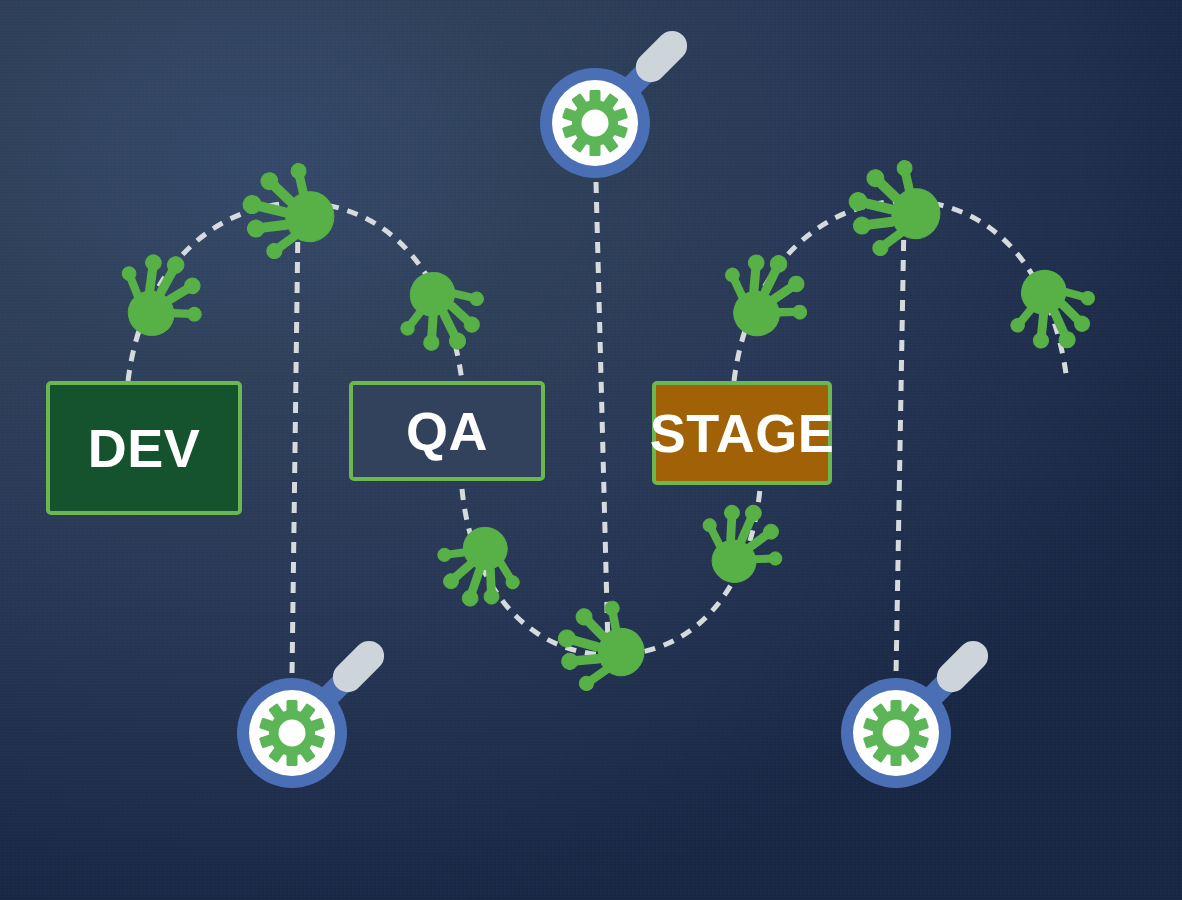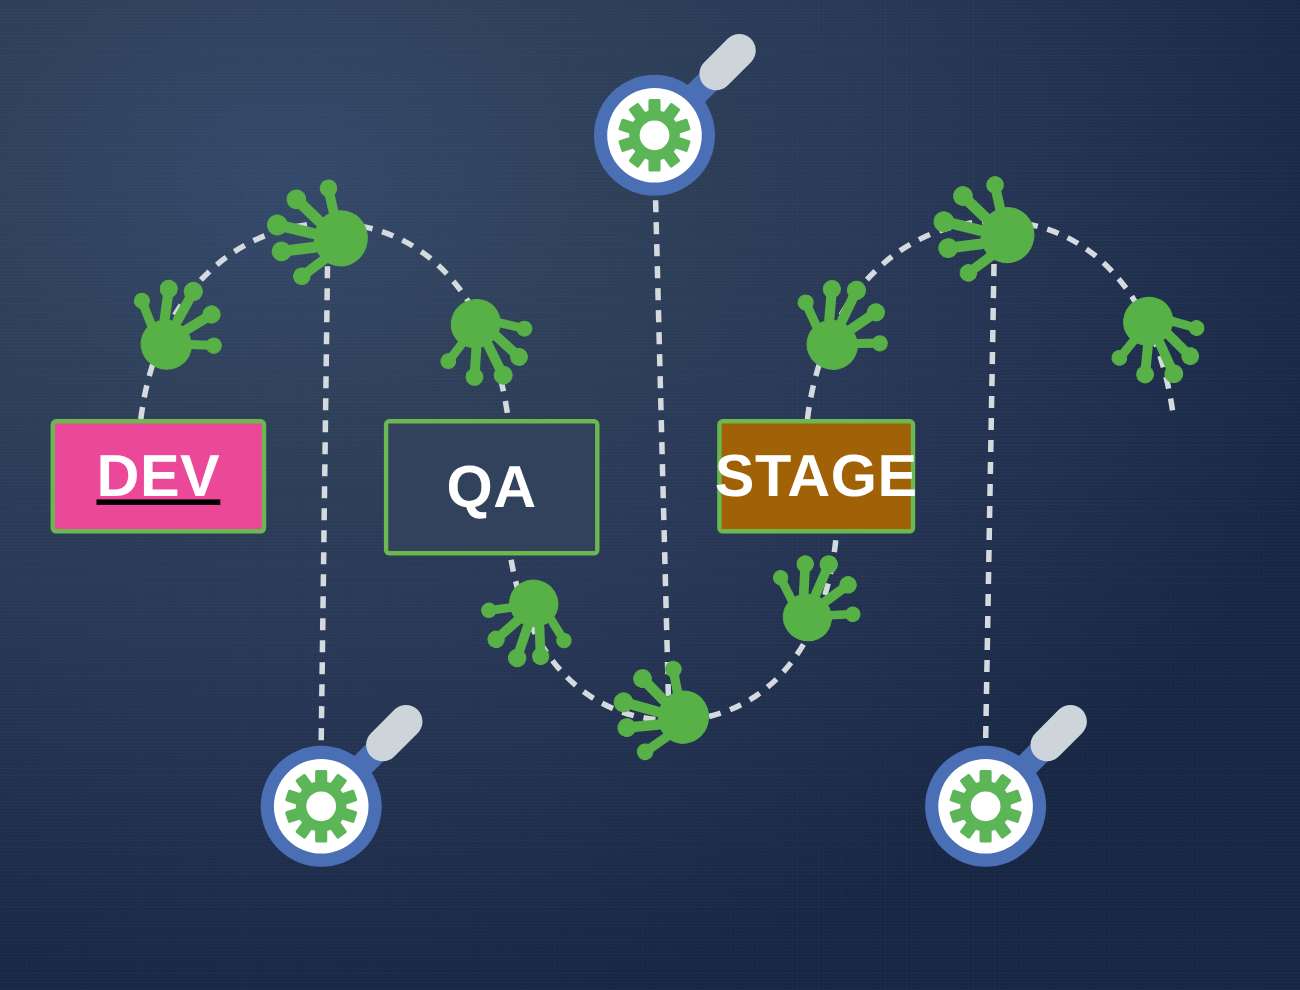--- a/index.html
+++ b/index.html
@@ -191,25 +191,25 @@
       </g>
       <circle cx="0" cy="0" r="55" fill="#4a6fb5"></circle>
       <circle cx="0" cy="0" r="43" fill="#ffffff"></circle>
       <g fill="#5cb557">
         <use href="#gear10"></use>
       </g>
       <circle cx="0" cy="0" r="13.5" fill="#ffffff"></circle>
     </g>
   </svg>
 
-  <div class="env-box" style="left:46px; top:381px; width:196px; height:104px; background:#ec4899; border:4px solid #6ab84f;text-decoration:underline;">
+  <div class="env-box" style="left:46px; top:381px; width:196px; height:134px; background:#14532d; border:4px solid #6ab84f;">
     <span class="env-label">DEV</span>
   </div>
 
-  <div class="env-box" style="left:349px; top:381px; width:196px; height:124px; background:#32415c; border:4px solid #6ab84f;">
+  <div class="env-box" style="left:349px; top:381px; width:196px; height:100px; background:#32415c; border:4px solid #6ab84f;">
     <span class="env-label">QA</span>
   </div>
 
   <div class="env-box" style="left:652px; top:381px; width:180px; height:104px; background:#a16207; border:4px solid #6ab84f;text-align:center;">
     <span class="env-label">STAGE</span>
   </div>
 
 </div>
 
 </body></html>

